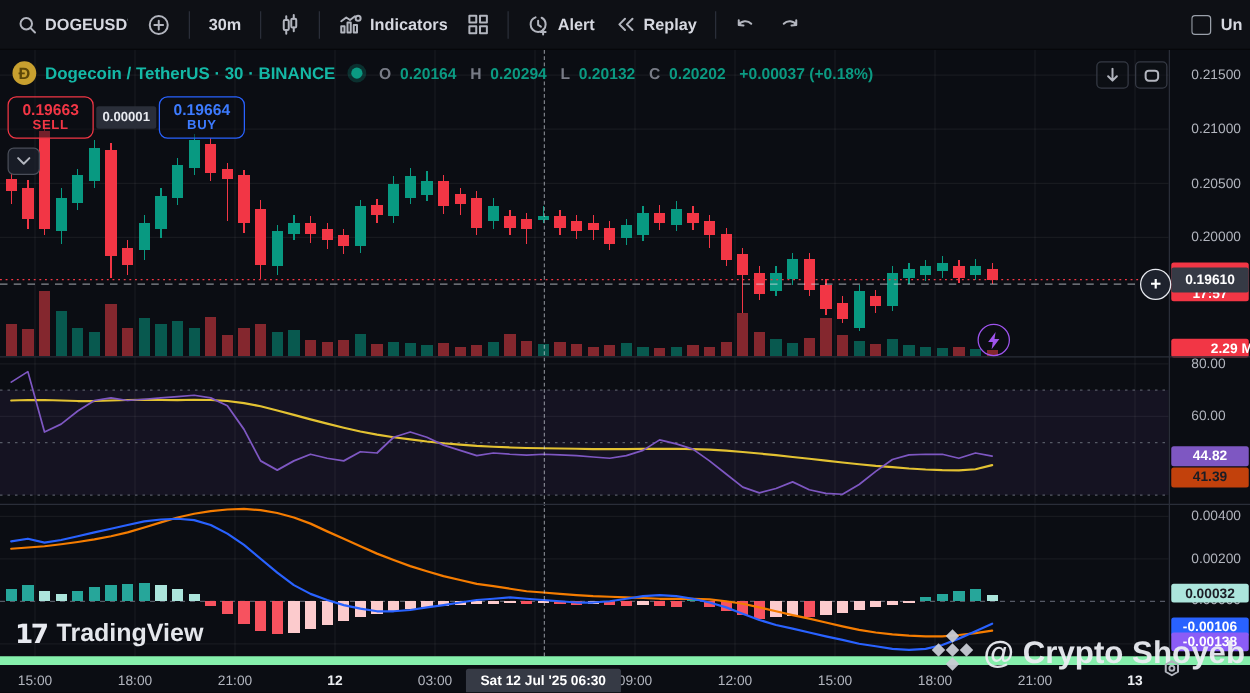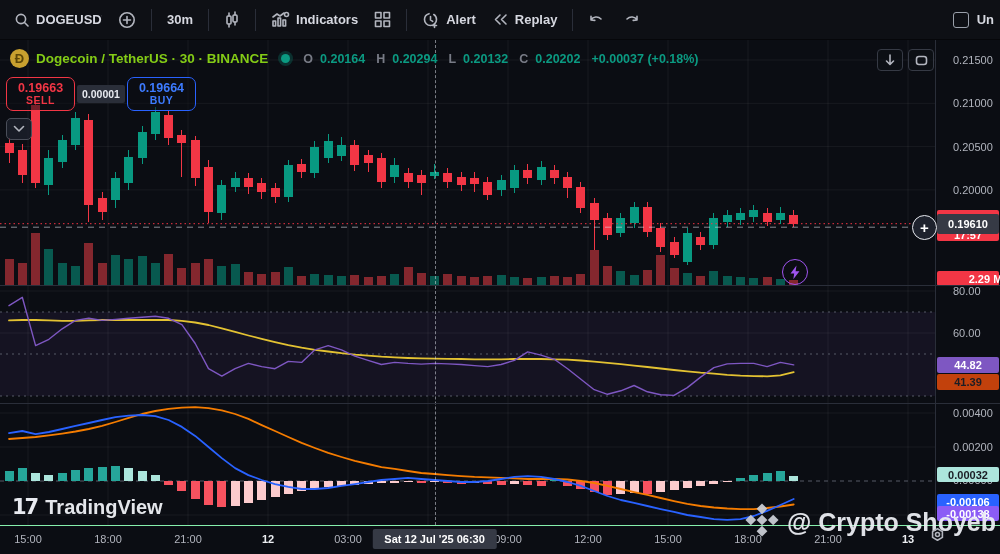--- a/index.html
+++ b/index.html
@@ -19,32 +19,32 @@
   #save-box{width:16px;height:16px;border:1.5px solid #9aa0aa;border-radius:3px;flex:0 0 auto;}
   #save-label{font-size:13px;font-weight:700;color:#d6d8e0;}
   
   #chart{position:absolute;left:0;top:40px;width:1000px;height:514px;}
   #axis-right{position:absolute;left:935px;top:0;width:65px;height:485px;border-left:1px solid #2a2e39;z-index:20;}
   .sep-h{position:absolute;left:0;width:1000px;height:1px;background:#2a2e39;z-index:22;}
   .tick-label{position:absolute;left:7px;font-size:11px;color:#b2b5be;white-space:nowrap;padding-left:10px;}
   .float-label{position:absolute;left:1px;right:1px;font-size:11px;font-weight:700;display:flex;
                align-items:center;justify-content:center;border-radius:2px;white-space:nowrap;z-index:30;}
   
-  #axis-time{position:absolute;left:0;top:485px;width:1000px;height:29px;border-top:1px solid #86efac;z-index:18;}
+  #axis-time{position:absolute;left:0;top:485px;width:1000px;height:29px;border-top:7px solid #86efac;z-index:18;}
   .time-tick{position:absolute;top:7px;transform:translateX(-50%);font-size:11px;color:#b2b5be;white-space:nowrap;}
   .time-tick.bold{color:#eceef2;font-weight:700;}
   #crosshair-time{position:absolute;top:3px;transform:translateX(-50%);background:#363a45;color:#fff;
                   font-size:11px;font-weight:700;padding:4px 12px;border-radius:2px;white-space:nowrap;z-index:26;}
   
   #crosshair-v{position:absolute;top:0;width:0;height:485px;border-left:1px dashed rgba(215,219,228,0.55);z-index:12;}
   
   #legend{position:absolute;left:10px;top:9px;display:flex;align-items:center;gap:7px;z-index:34;font-size:13.5px;}
   #coin-icon{width:19px;height:19px;border-radius:50%;background:#c8a02f;color:#5d4708;font-weight:700;
              font-size:13px;display:flex;align-items:center;justify-content:center;flex:0 0 auto;}
-  #legend-title{font-weight:700;color:#84cc16;white-space:nowrap;}
+  #legend-title{font-weight:700;color:#14b8a6;white-space:nowrap;}
   #status-dot{width:9px;height:9px;border-radius:50%;background:#0b9a82;box-shadow:0 0 0 3px rgba(11,154,130,0.25);margin:0 6px;}
   .ohlc-k{color:#787b86;font-weight:700;font-size:12.5px;}
   .ohlc-v{color:#0b9a82;font-weight:600;font-size:12.5px;margin-right:4px;}
   
   #trade{position:absolute;left:6px;top:37px;display:flex;align-items:center;z-index:36;}
   .trade-btn{width:69px;height:34px;border-radius:7px;display:flex;flex-direction:column;align-items:center;
              justify-content:center;line-height:1.05;cursor:pointer;background:rgba(12,14,20,0.55);}
   #sell-btn{border:1.5px solid #f23645;color:#f23645;}
   #buy-btn{border:1.5px solid #2962ff;color:#3d7bff;}
   .trade-price{font-size:12.5px;font-weight:700;}

